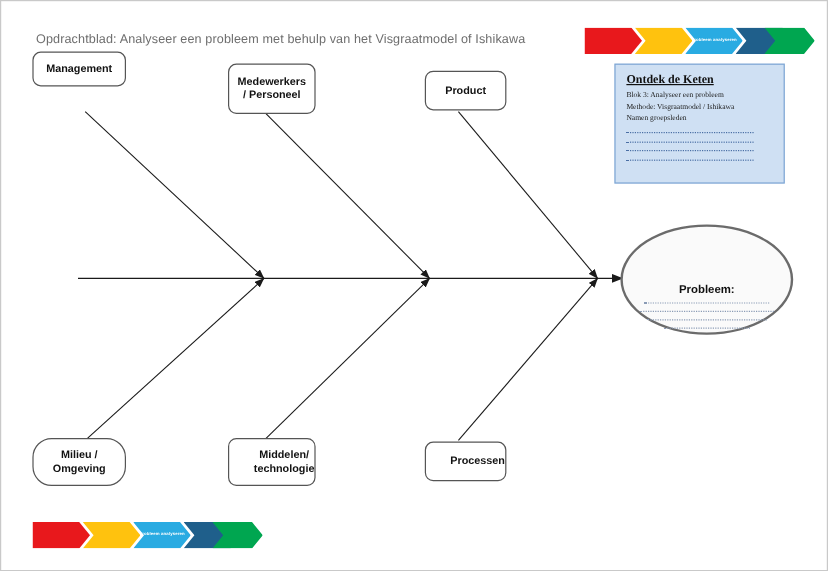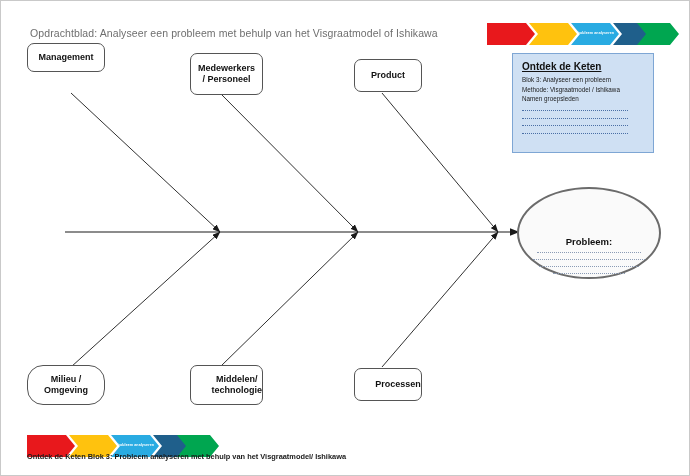--- a/index.html
+++ b/index.html
@@ -36,20 +36,21 @@
   
   #footer-caption{
     position:absolute;left:26px;top:451px;
     font-size:7.4px;font-weight:bold;color:#1a1a1a;white-space:nowrap;
   }
   
   #note-card{
     position:absolute;left:511px;top:52px;width:142px;height:100px;
     background:#cfe0f3;border:1px solid #7ea6d4;box-sizing:border-box;
     padding:7px 25px 0 9px;
+    font-family:Liberation Serif, serif;
   }
   #note-title{
     font-size:10px;font-weight:bold;color:#111;
     text-decoration:underline;margin:0 0 3px 0;
   }
   .note-line{font-size:6.3px;color:#1b1b1b;line-height:1.52;white-space:nowrap;}
   .note-rule{
     height:0;border-bottom:1px dotted #4a6fa5;margin-top:6.5px;
   }
   
@@ -162,15 +163,14 @@
   <div id="banner-bottom" class="chev-banner">
     <div class="chev" style="left:0px;width:48px;background:#e8181c;"></div>
     <div class="chev notch" style="left:42px;width:48px;background:#ffc20e;"></div>
     <div class="chev notch" style="left:84px;width:48px;background:#29abe2;">
       <span class="chev-label">Probleem analyseren</span>
     </div>
     <div class="chev notch" style="left:126px;width:48px;background:#1f5f8b;"></div>
     <div class="chev notch" style="left:150px;width:42px;background:#00a650;"></div>
   </div>
 
-  <div id="footer-caption">Ontdek de Keten Blok 3: Probleem analyseren met behulp van het Visgraatmodel/ Ishikawa</div>
 
 </div>
 
 </body></html>

